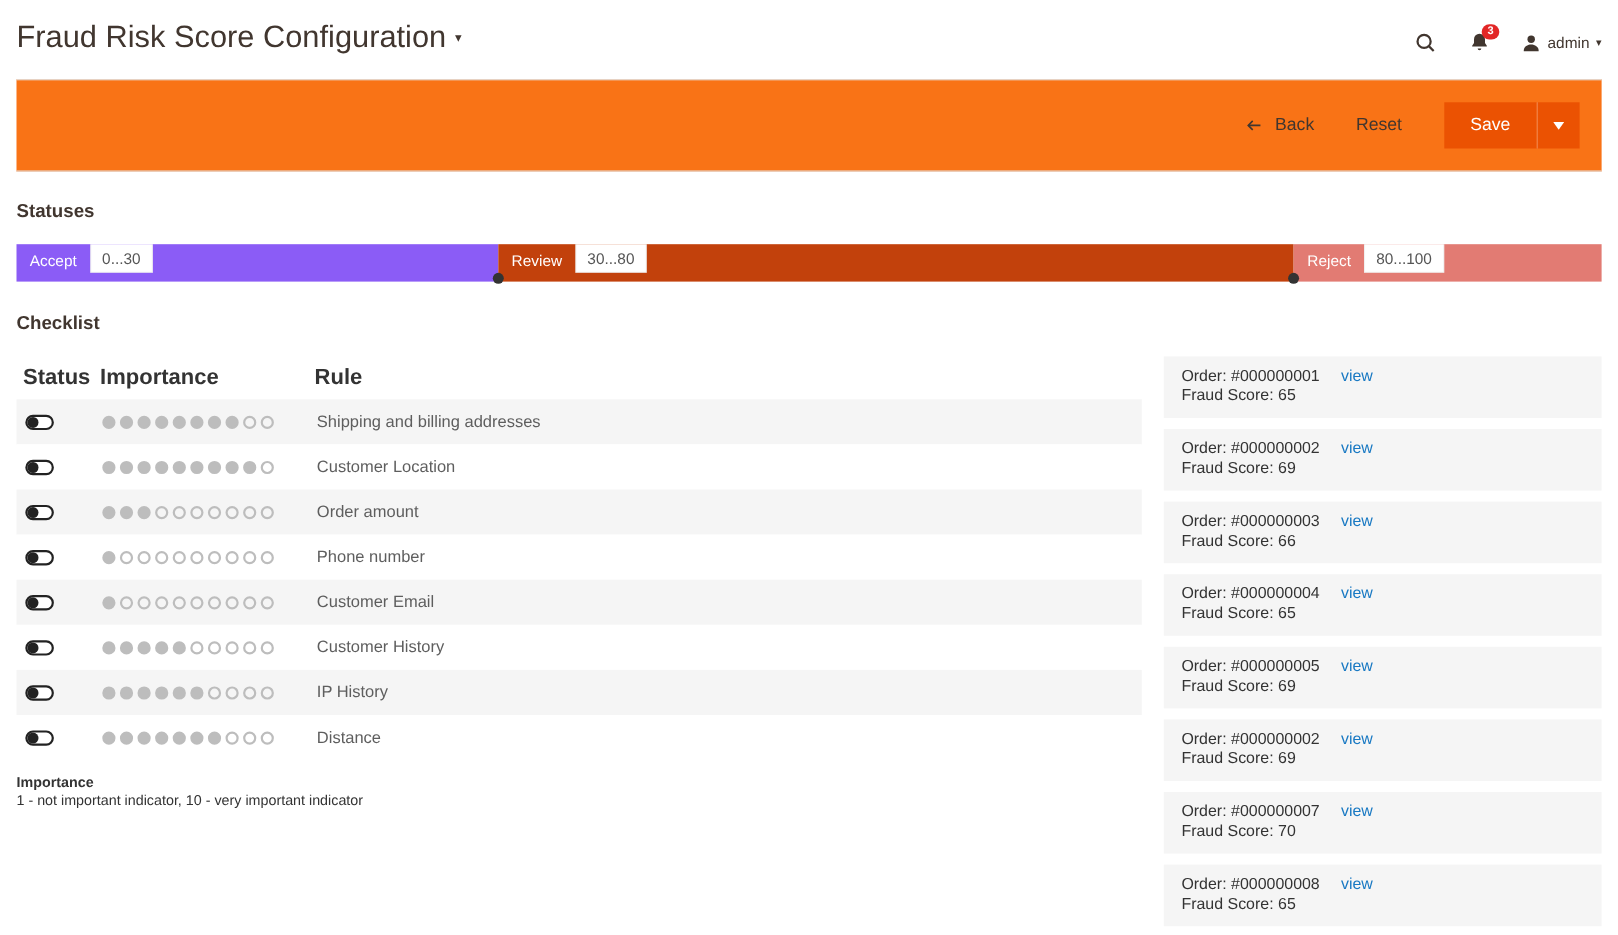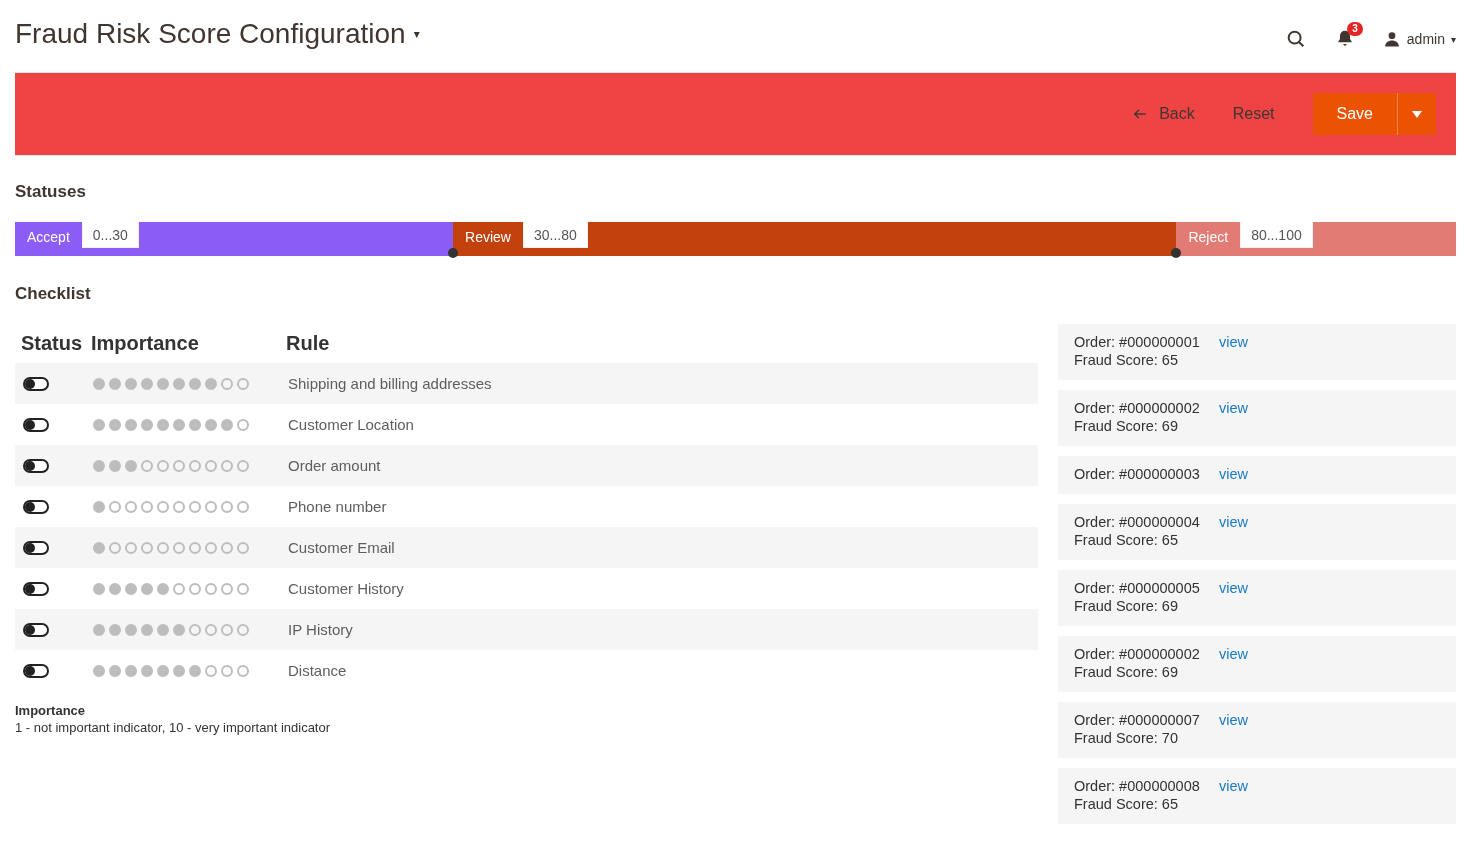--- a/index.html
+++ b/index.html
@@ -12,21 +12,21 @@
 .page-title { font-size: 28px; font-weight: 400; color: #41362f; }
 .title-caret { font-size: 12px; color: #41362f; }
 .header-actions { display: flex; align-items: center; gap: 28px; }
 .search-icon svg, .bell-icon svg, .user-icon svg { display: block; }
 .bell-wrap { position: relative; }
 .bell-badge { position: absolute; top: -6px; right: -8px; background: #e22626; color: #fff; border-radius: 9px; font-size: 10px; font-weight: 700; padding: 1px 5px; line-height: 12px; }
 .user-wrap { display: flex; align-items: center; gap: 6px; color: #41362f; font-size: 14px; }
 .user-caret { font-size: 10px; }
 
 
-.action-bar { background: #ef4444; border: 1px solid #e3e3e3; border-left: none; border-right: none; padding: 20px 20px; display: flex; justify-content: flex-end; align-items: center; gap: 38px; margin-bottom: 26px; }
+.action-bar { background: #f97316; border: 1px solid #e3e3e3; border-left: none; border-right: none; padding: 20px 20px; display: flex; justify-content: flex-end; align-items: center; gap: 38px; margin-bottom: 26px; }
 .back-btn { display: flex; align-items: center; gap: 10px; color: #41362f; font-size: 16px; cursor: pointer; }
 .reset-btn { color: #41362f; font-size: 16px; cursor: pointer; }
 .save-group { display: flex; }
 .save-btn { background: #eb5202; color: #fff; font-size: 16px; padding: 12px 24px; cursor: pointer; }
 .save-drop { background: #eb5202; color: #fff; padding: 12px 14px; border-left: 1px solid rgba(255,255,255,.3); cursor: pointer; display:flex; align-items:center;}
 .save-drop svg { display:block; }
 
 
 .section-title { font-size: 17px; font-weight: 600; color: #41362f; margin-bottom: 20px; }
 .statuses-bar { position: relative; height: 34px; margin-bottom: 28px; }
@@ -345,20 +345,21 @@
             <span class="order-label">Order: #000000002</span>
             <span class="view-link">view</span>
           </div>
           <div class="fraud-line">Fraud Score: 69</div>
         </div>
         <div class="order-card">
           <div class="order-top">
             <span class="order-label">Order: #000000003</span>
             <span class="view-link">view</span>
           </div>
+          <div class="fraud-line">Fraud Score: 66</div>
         </div>
         <div class="order-card">
           <div class="order-top">
             <span class="order-label">Order: #000000004</span>
             <span class="view-link">view</span>
           </div>
           <div class="fraud-line">Fraud Score: 65</div>
         </div>
         <div class="order-card">
           <div class="order-top">

